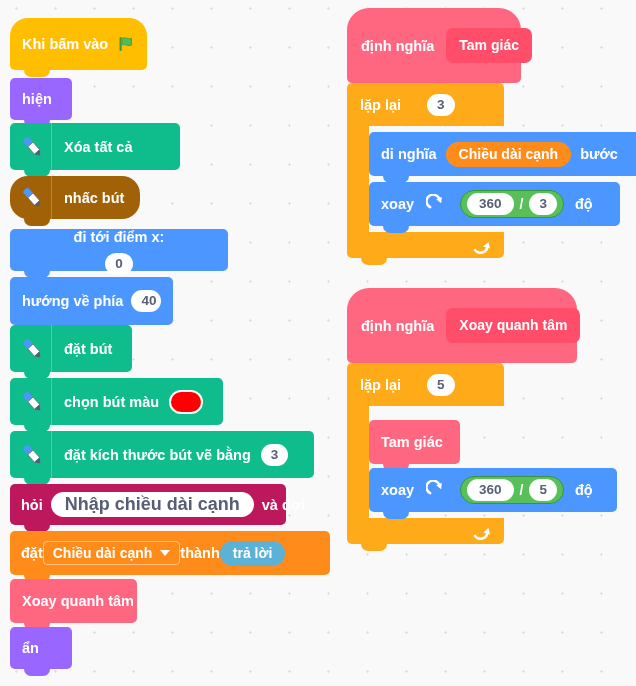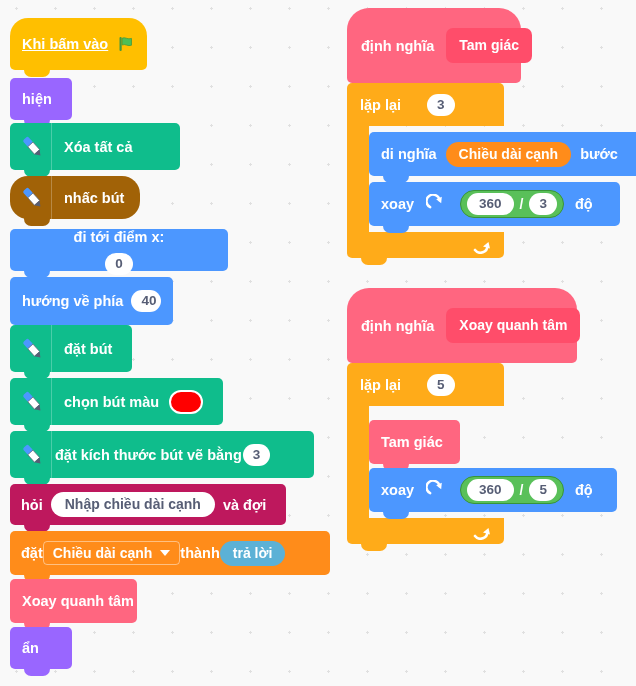--- a/index.html
+++ b/index.html
@@ -63,21 +63,21 @@
     display: inline-block;
     line-height: 16px;
   }
   .oval.sm { padding: 3px 10px; min-width: 26px; }
 
   .txtinput {
     background: #ffffff;
     color: #575e75;
     border-radius: 999px;
     padding: 4px 14px;
-    font-size: 14px;
+    font-size: 18px;
     font-weight: bold;
     line-height: 17px;
   }
 
   .dropdown {
     background: transparent;
     border: 1px solid rgba(255,255,255,.45);
     border-radius: 4px;
     padding: 3px 9px;
     font-size: 14px;
@@ -162,21 +162,21 @@
     gap: 26px;
     color:#fff;
     font-weight:bold;
     font-size:14.5px;
     z-index: 3;
   }
 </style>
 </head>
 <body>
 
-<div class="blk hat bump" style="left:10px; top:18px; width:137px; height:52px; background:#ffbf00;text-decoration:underline;">
+<div class="blk hat bump" style="left:10px; top:18px; width:137px; height:52px; background:#ffbf00;">
   <span>Khi bấm vào</span>
   <span class="flag">
     <svg width="20" height="20" viewBox="0 0 20 20">
       <rect x="2.5" y="3" width="2.2" height="14" rx="1" fill="#45993d"></rect>
       <path d="M5.2 4.2 C8 2.6 11 6 14.5 4.4 L14.5 11.2 C11 12.8 8 9.4 5.2 11 Z" fill="#4cbf56" stroke="#45993d" stroke-width="0.8"></path>
     </svg>
   </span>
 </div>
 
 <div class="blk bump" style="left:10px; top:78px; width:62px; height:42px; background:#9966ff;">
@@ -241,21 +241,21 @@
         <rect x="12" y="4" width="7" height="9" rx="2" fill="#4c97ff"></rect>
         <rect x="12" y="12" width="7" height="10" fill="#ffffff" stroke="#575e75" stroke-width="0.7"></rect>
         <path d="M12 22 L15.5 27 L19 22 Z" fill="#575e75"></path>
       </g>
     </svg>
   </span>
   <span>chọn bút màu</span>
   <span class="colorswatch"></span>
 </div>
 
-<div class="blk bump" style="left:10px; top:431px; width:304px; height:47px; background:#0fbd8c; padding-left:8px; gap:1px;">
+<div class="blk bump" style="left:10px; top:431px; width:304px; height:47px; background:#0fbd8c; padding-left:8px; gap:10px;">
   <span class="penicon" style="margin-right:2px;">
     <svg width="30" height="30" viewBox="0 0 30 30">
       <g transform="rotate(-42 15 15)">
         <rect x="12" y="4" width="7" height="9" rx="2" fill="#4c97ff"></rect>
         <rect x="12" y="12" width="7" height="10" fill="#ffffff" stroke="#575e75" stroke-width="0.7"></rect>
         <path d="M12 22 L15.5 27 L19 22 Z" fill="#575e75"></path>
       </g>
     </svg>
   </span>
   <span>đặt kích thước bút vẽ bằng</span>

